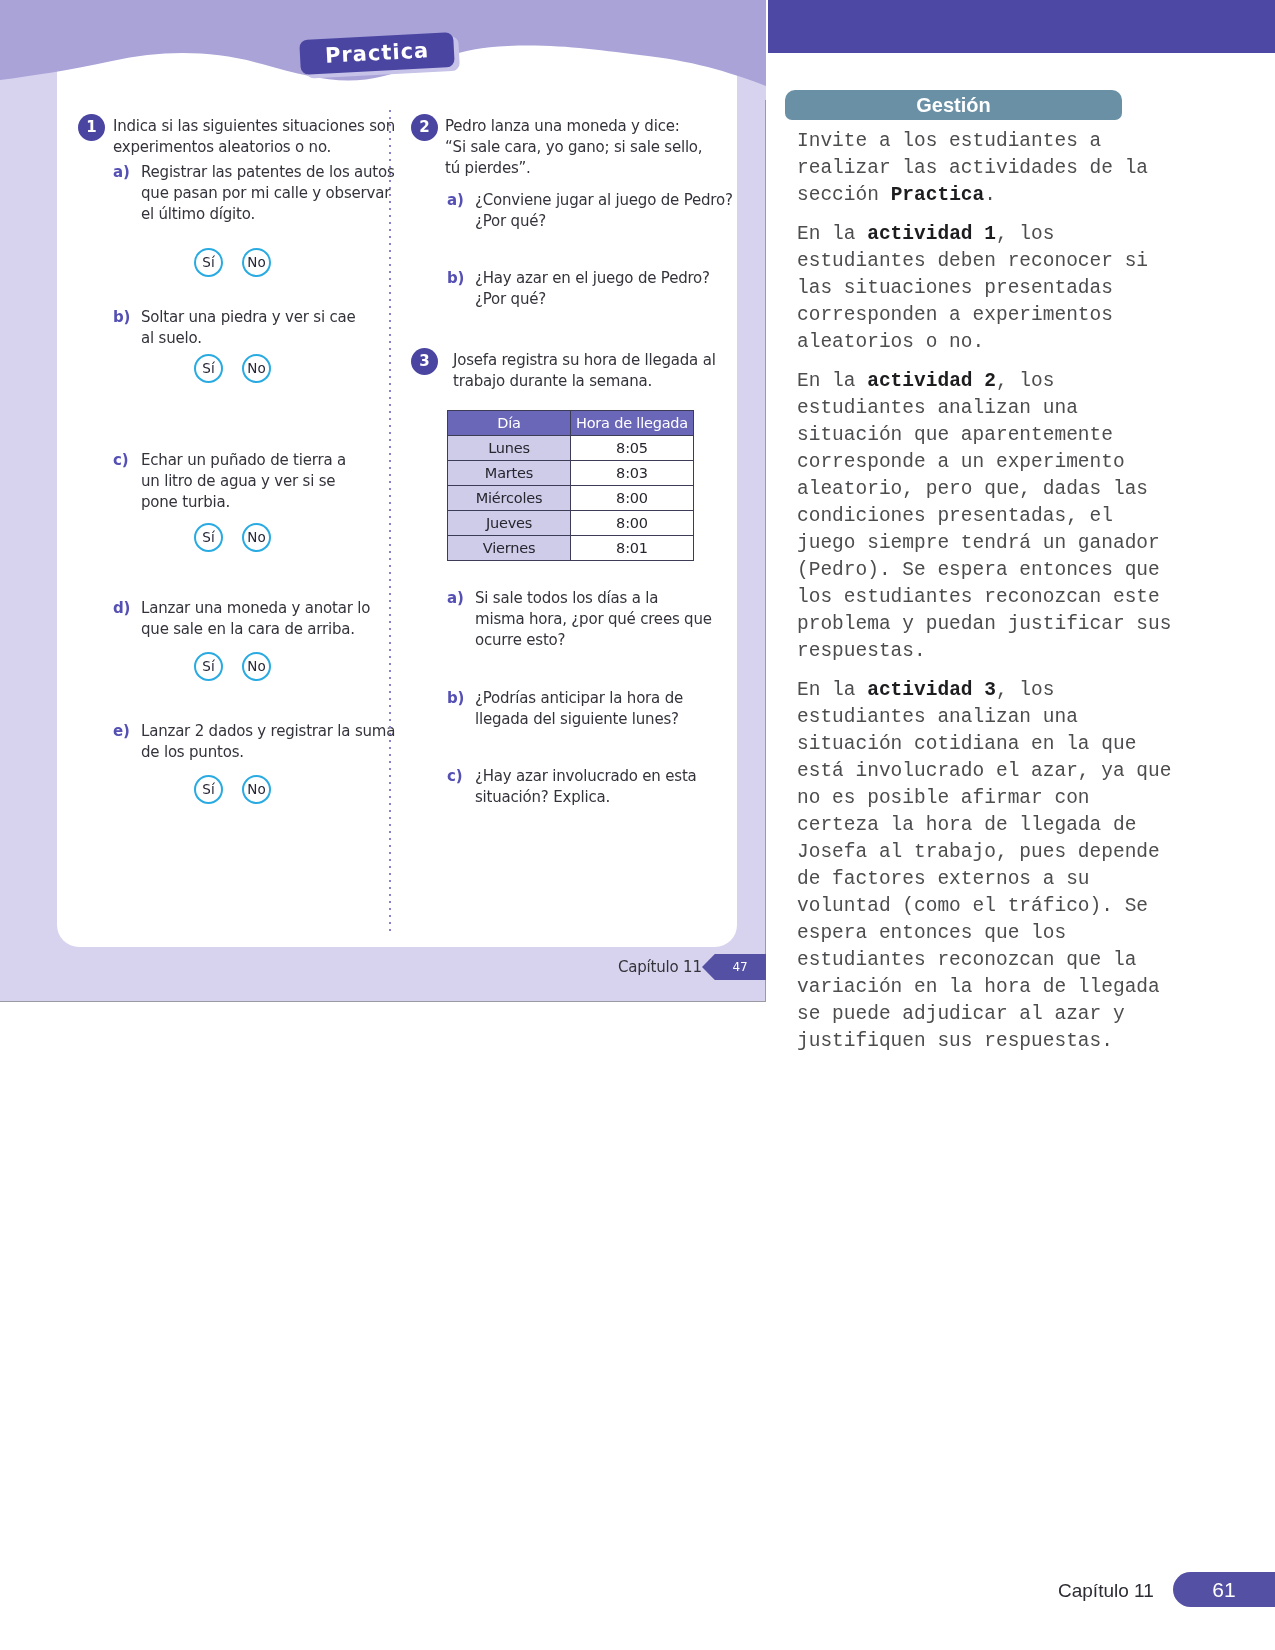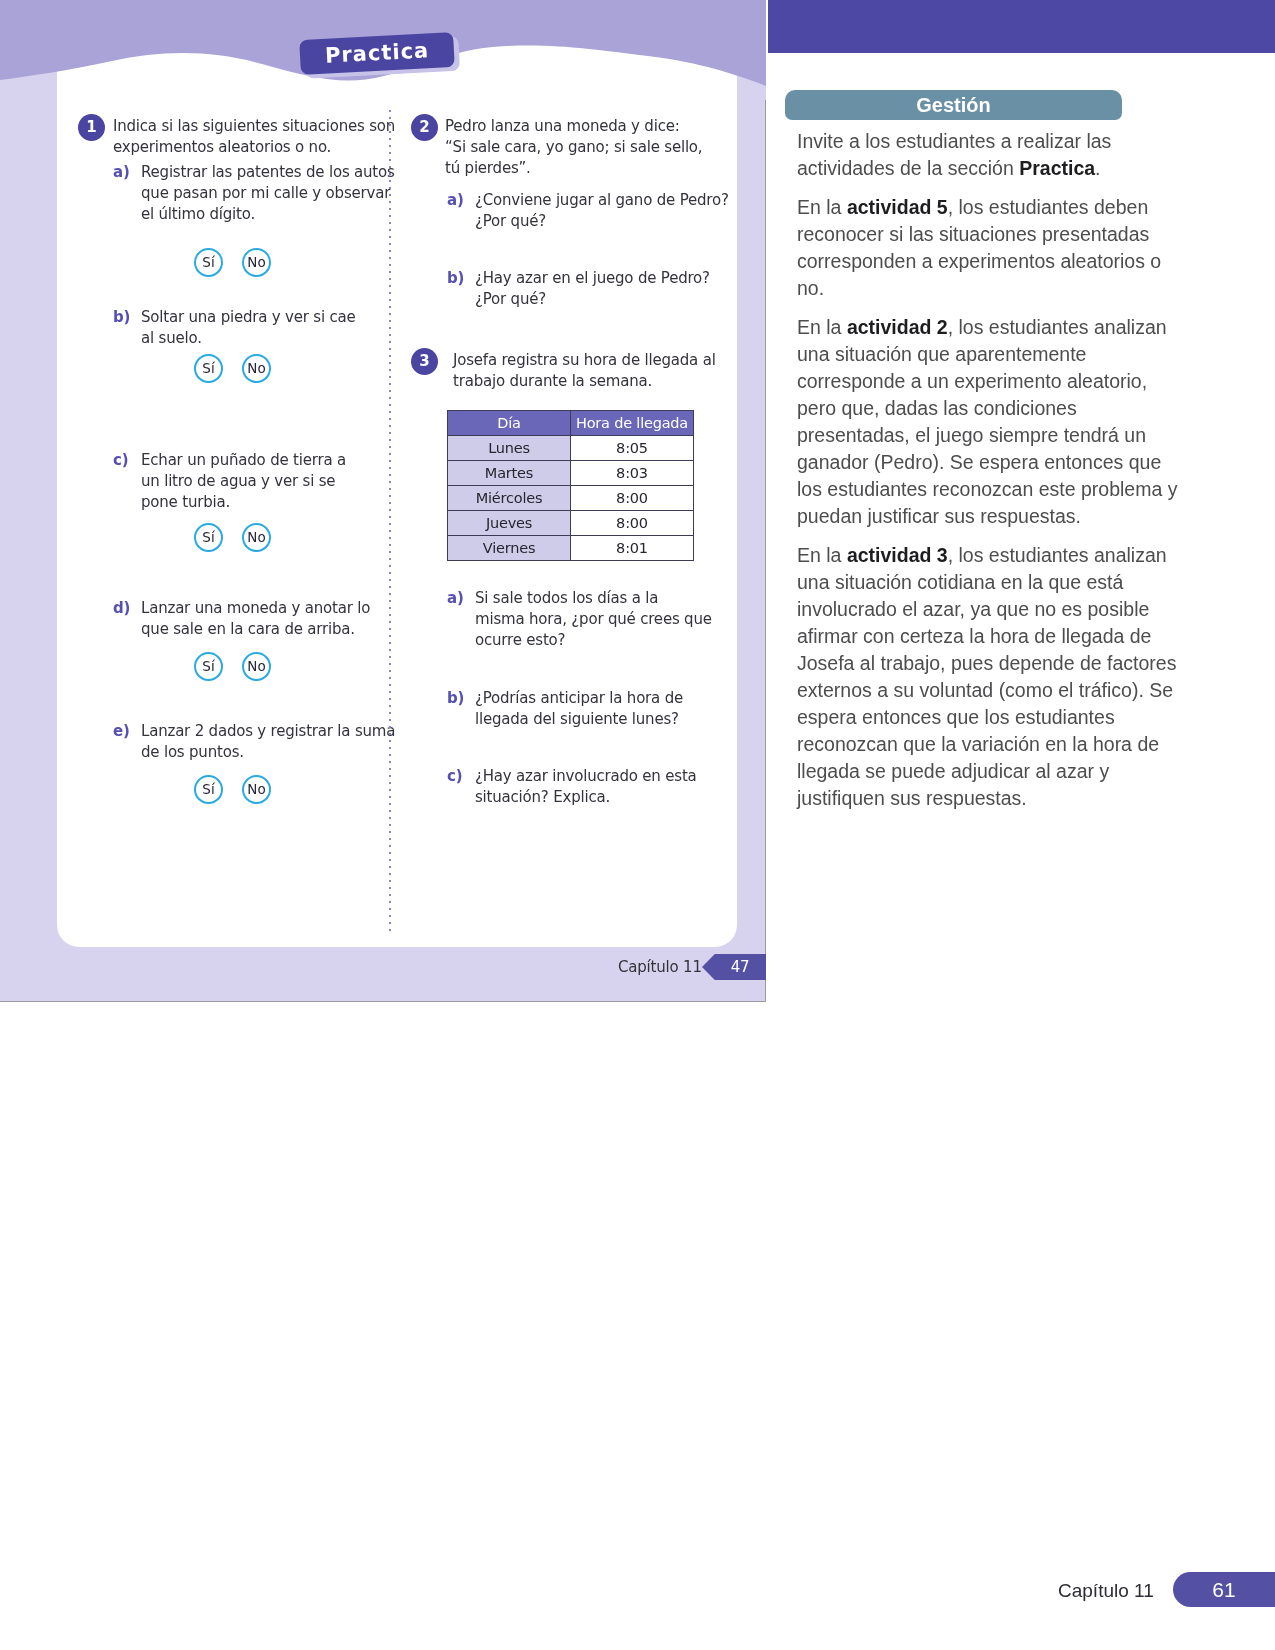--- a/index.html
+++ b/index.html
@@ -66,38 +66,38 @@
   .hora-table th,.hora-table td{
     border:1px solid #3c3c57;width:123px;height:25px;text-align:center;
     font-weight:normal;padding:0;
   }
   .hora-table thead th{background:var(--table-head);color:#ffffff;}
   .hora-table tbody td:first-child{background:var(--table-day);}
   .hora-table tbody td:last-child{background:#ffffff;}
   .inner-footer-text{position:absolute;left:618px;top:957px;font-size:15px;color:#33333a;}
   .inner-page-badge{
     position:absolute;left:702px;top:954px;width:64px;height:26px;
-    background:var(--badge);color:#fff;font-size:15px;
+    background:var(--badge);color:#fff;font-size:12px;
     display:flex;align-items:center;justify-content:center;padding-left:12px;
     clip-path:polygon(0 50%,20% 0,100% 0,100% 100%,20% 100%);
   }
 
   
   .top-bar{position:absolute;left:768px;top:0;width:507px;height:53px;background:#4c48a3;}
   .gestion-bar{
     position:absolute;left:785px;top:90px;width:337px;height:30px;
     background:var(--steel);border-radius:10px 10px 7px 7px;
     color:#ffffff;font-weight:bold;font-size:20px;
     display:flex;align-items:center;justify-content:center;
   }
   .teacher-paragraphs{
     position:absolute;left:797px;top:128px;width:382px;
     font-size:19.5px;line-height:27px;color:#4d4d4f;
   }
-  .teacher-paragraphs p{margin:0 0 12px 0;}
+  .teacher-paragraphs p{margin:0 0 12px 0;font-family:Liberation Mono, monospace;}
   .teacher-paragraphs .b{font-weight:bold;color:#1d1d20;}
 
   
   .outer-footer-text{position:absolute;left:1058px;top:1580px;font-size:19px;color:#2c2c34;}
   .outer-page-badge{
     position:absolute;left:1173px;top:1572px;width:102px;height:35px;
     background:var(--badge);border-radius:17.5px 0 0 17.5px;
     color:#fff;font-size:21px;display:flex;align-items:center;justify-content:center;
   }
 </style>
@@ -176,21 +176,21 @@
 
     <div class="divider"></div>
 
     <div class="num-badge" style="left:411px;top:114px">2</div>
     <div class="s-prompt" style="left:445px;top:116px">Pedro lanza una moneda y dice:
 “Si sale cara, yo gano; si sale sello,
 tú pierdes”.</div>
 
     <div class="s-item" style="left:447px;top:190px">
       <span class="s-label">a)</span>
-      <span class="s-text">¿Conviene jugar al gano de Pedro?
+      <span class="s-text">¿Conviene jugar al juego de Pedro?
 ¿Por qué?</span>
     </div>
     <div class="s-item" style="left:447px;top:268px">
       <span class="s-label">b)</span>
       <span class="s-text">¿Hay azar en el juego de Pedro?
 ¿Por qué?</span>
     </div>
 
     <div class="num-badge" style="left:411px;top:348px">3</div>
     <div class="s-prompt" style="left:453px;top:350px">Josefa registra su hora de llegada al
@@ -245,21 +245,21 @@
     </div>
 
     <div class="inner-footer-text">Capítulo 11</div>
     <div class="inner-page-badge">47</div>
   </div>
 
   <div class="top-bar"></div>
   <div class="gestion-bar">Gestión</div>
   <div class="teacher-paragraphs">
       <p><span>Invite a los estudiantes a realizar las actividades de la sección </span><span class="b">Practica</span><span>.</span></p>
-      <p><span>En la </span><span class="b">actividad 5</span><span>, los estudiantes deben reconocer si las situaciones presentadas corresponden a experimentos aleatorios o no.</span></p>
+      <p><span>En la </span><span class="b">actividad 1</span><span>, los estudiantes deben reconocer si las situaciones presentadas corresponden a experimentos aleatorios o no.</span></p>
       <p><span>En la </span><span class="b">actividad 2</span><span>, los estudiantes analizan una situación que aparentemente corresponde a un experimento aleatorio, pero que, dadas las condiciones presentadas, el juego siempre tendrá un ganador (Pedro). Se espera entonces que los estudiantes reconozcan este problema y puedan justificar sus respuestas.</span></p>
       <p><span>En la </span><span class="b">actividad 3</span><span>, los estudiantes analizan una situación cotidiana en la que está involucrado el azar, ya que no es posible afirmar con certeza la hora de llegada de Josefa al trabajo, pues depende de factores externos a su voluntad (como el tráfico). Se espera entonces que los estudiantes reconozcan que la variación en la hora de llegada se puede adjudicar al azar y justifiquen sus respuestas.</span></p>
     </div>
 
   <div class="outer-footer-text">Capítulo 11</div>
   <div class="outer-page-badge">61</div>
 
 </div>
 
 </body></html>

